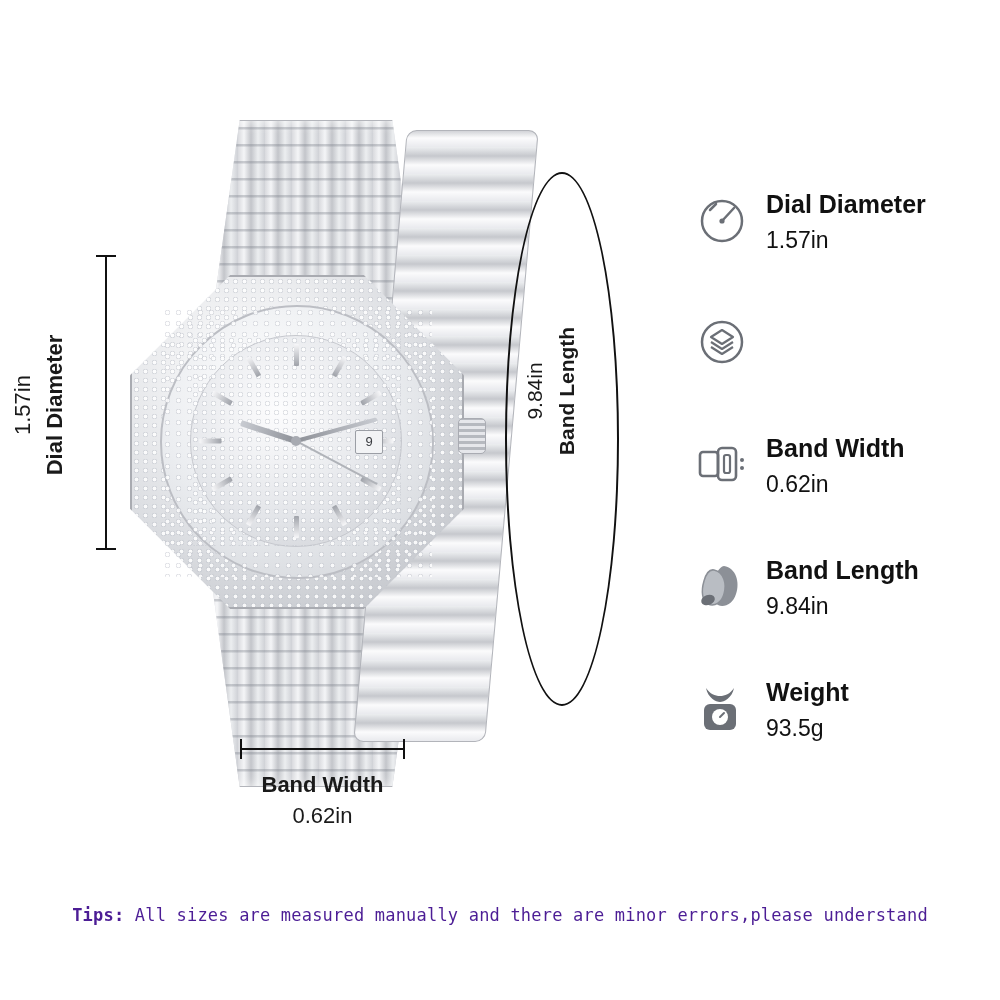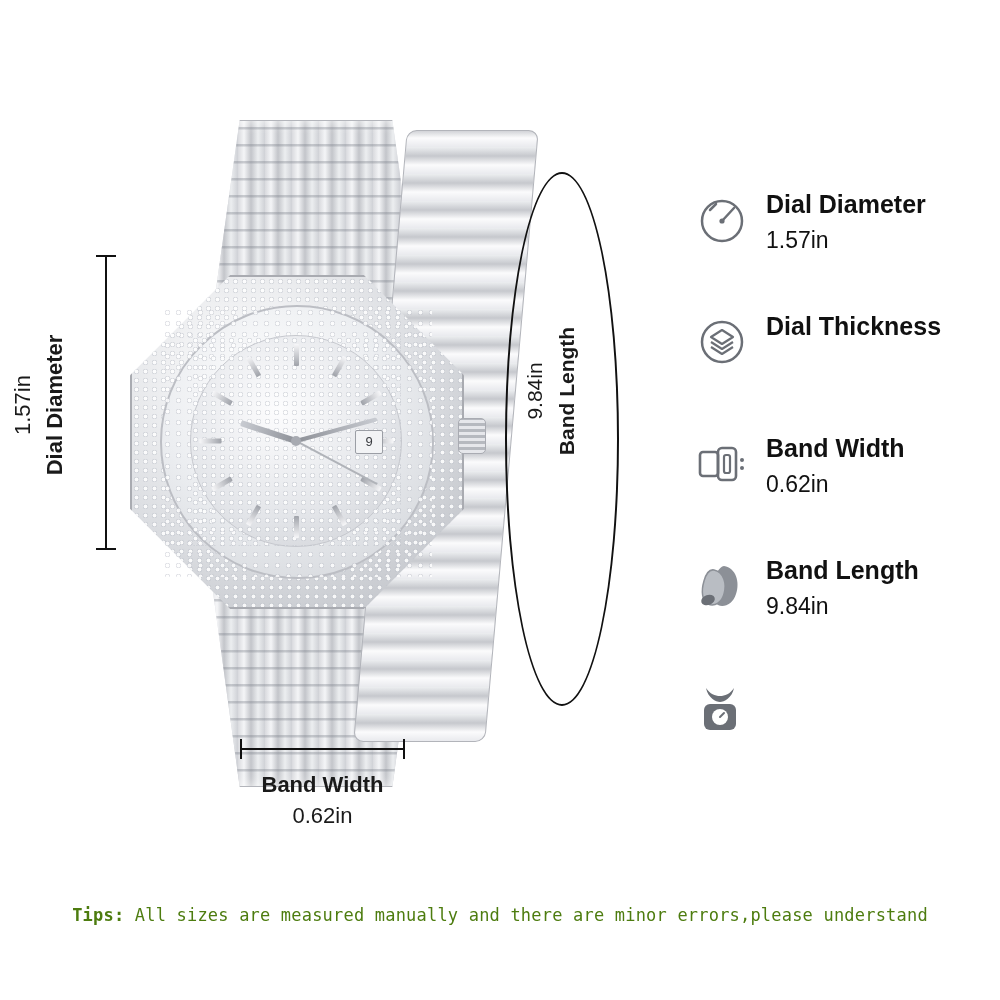--- a/index.html
+++ b/index.html
@@ -277,21 +277,21 @@
 
   
   #tips {
     position: absolute;
     left: 0;
     top: 905px;
     width: 1000px;
     text-align: center;
     font-family: "DejaVu Sans Mono", monospace;
     font-size: 17px;
-    color: #4d7c0f;
+    color: #4c1d95;
     letter-spacing: .2px;
   }
   #tips .tips-word { font-weight: bold; }
 </style>
 </head>
 <body>
 
 <div id="product-area">
 
   <div class="band top"></div>
@@ -365,21 +365,20 @@
   <div class="spec-row">
     <div class="spec-icon">
       <svg width="52" height="52" viewBox="0 0 52 52">
         <circle cx="26" cy="26" r="20" fill="none" stroke="#6b6f76" stroke-width="2.5"></circle>
         <path d="M26 14 L37 21 L26 28 L15 21 Z" fill="none" stroke="#6b6f76" stroke-width="2.2" stroke-linejoin="round"></path>
         <path d="M15 26 L26 33 L37 26" fill="none" stroke="#6b6f76" stroke-width="2.2" stroke-linejoin="round"></path>
         <path d="M15 31 L26 38 L37 31" fill="none" stroke="#6b6f76" stroke-width="2.2" stroke-linejoin="round"></path>
       </svg>
     </div>
     <div class="spec-text">
-      <div class="spec-label">Dial Thickness</div>
     </div>
   </div>
 
   <div class="spec-row">
     <div class="spec-icon">
       <svg width="56" height="52" viewBox="0 0 56 52">
         <rect x="6" y="14" width="18" height="24" rx="3" fill="none" stroke="#6b6f76" stroke-width="2.6"></rect>
         <rect x="24" y="10" width="18" height="32" rx="4" fill="none" stroke="#6b6f76" stroke-width="2.6"></rect>
         <rect x="30" y="17" width="6" height="18" rx="2" fill="none" stroke="#6b6f76" stroke-width="2.2"></rect>
         <circle cx="48" cy="22" r="2" fill="#6b6f76"></circle>
@@ -408,19 +407,23 @@
 
   <div class="spec-row">
     <div class="spec-icon">
       <svg width="56" height="54" viewBox="0 0 56 54">
         <path d="M12 6 C14 16 22 20 26 20 C30 20 38 16 40 6 C36 12 31 14 26 14 C21 14 16 12 12 6 Z" fill="#6b6f76"></path>
         <rect x="10" y="22" width="32" height="26" rx="6" fill="#6b6f76"></rect>
         <circle cx="26" cy="35" r="8" fill="#ffffff"></circle>
         <path d="M26 35 L30 31" stroke="#6b6f76" stroke-width="2" stroke-linecap="round"></path>
       </svg>
     </div>
+    <div class="spec-text">
+      <div class="spec-label">Weight</div>
+      <div class="spec-value">93.5g</div>
+    </div>
   </div>
 
 </div>
 
 <div id="tips">
   <span class="tips-word">Tips:</span><span> All sizes are measured manually and there are minor errors,please understand</span>
 </div>
 
 </body></html>

